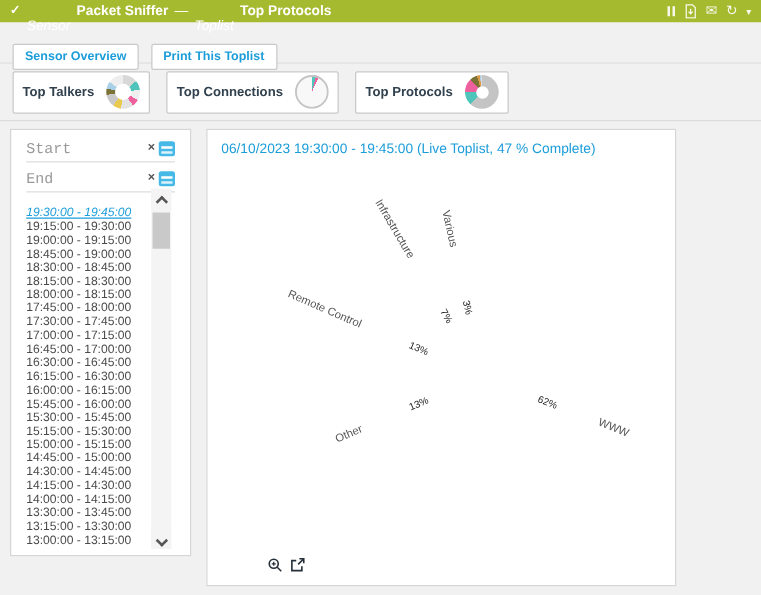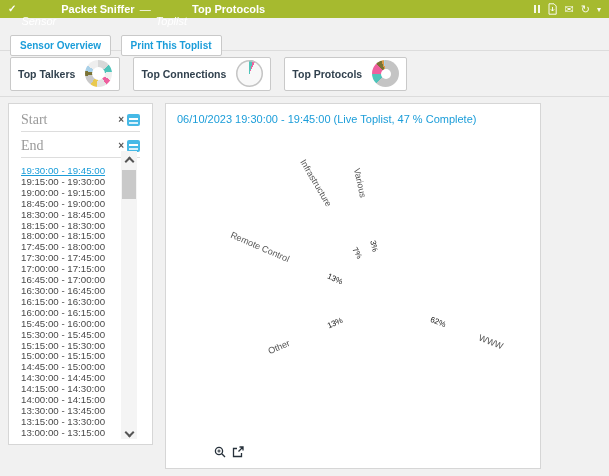--- a/index.html
+++ b/index.html
@@ -55,32 +55,32 @@
   
   .main { position:relative; height:379px; }
   .panel { position:absolute; background:#fff; border:1px solid #d6d6d6; }
   .filter-panel { left:8px; top:6px; width:145px; height:342px; }
   .chart-panel  { left:165px; top:6px; width:376px; height:366px; }
 
   
   .date-row { display:flex; align-items:center; margin:8px 12px 0 12px;
     border-bottom:1px solid #ddd; padding-bottom:3px; }
   .date-row + .date-row { margin-top:6px; }
-  .date-input { flex:1; border:none; outline:none; font-size:14px; color:#444; width:60px;
-    font-family:Liberation Serif, serif; background:transparent; }
+  .date-input { flex:1; border:none; outline:none; font-size:12px; color:#444; width:60px;
+    font-family:Liberation Mono, monospace; background:transparent; }
   .date-input::placeholder { color:#9a9a9a; }
   .clear-x { font-size:10px; color:#555; font-weight:bold; cursor:pointer; margin-right:3px; line-height:10px; }
   .cal-icon { width:13px; height:12px; border-radius:2px; background:#46b9e6; position:relative; cursor:pointer; flex:none; }
   .cal-icon::before { content:""; position:absolute; left:2px; right:2px; top:4px; height:2px; background:#fff; }
   .cal-icon::after  { content:""; position:absolute; left:2px; right:2px; top:8px; height:2px; background:#d9f1fb; }
 
   .date-header { margin:9px 0 3px 12px; font-size:10px; font-weight:bold; color:#333; }
   .time-list { position:absolute; left:12px; top:62px; width:100px; }
   .time-item { font-size:9.7px; line-height:10.9px; color:#4a4a4a; white-space:nowrap; cursor:pointer; }
-  .time-item.selected { color:#1b9dd9; text-decoration:underline; }
+  .time-item.selected { color:#1b9dd9; text-decoration:underline;font-style:italic; }
 
   
   .vscroll { position:absolute; left:112px; top:47px; width:16px; height:288px; background:#f4f4f4; }
   .vs-btn { position:absolute; left:0; width:16px; height:16px; background:#f4f4f4; border:none; cursor:pointer; }
   .vs-btn.up { top:0; } .vs-btn.down { bottom:0; }
   .chev { display:block; width:7px; height:7px; border-left:2px solid #555; border-top:2px solid #555; margin:4px auto 0; }
   .chev.up { transform:rotate(45deg); margin-top:5px; }
   .chev.down { transform:rotate(225deg); margin-top:2px; }
   .vs-thumb { position:absolute; left:1px; top:19px; width:14px; height:29px; background:#c9c9c9; cursor:grab; }
 

